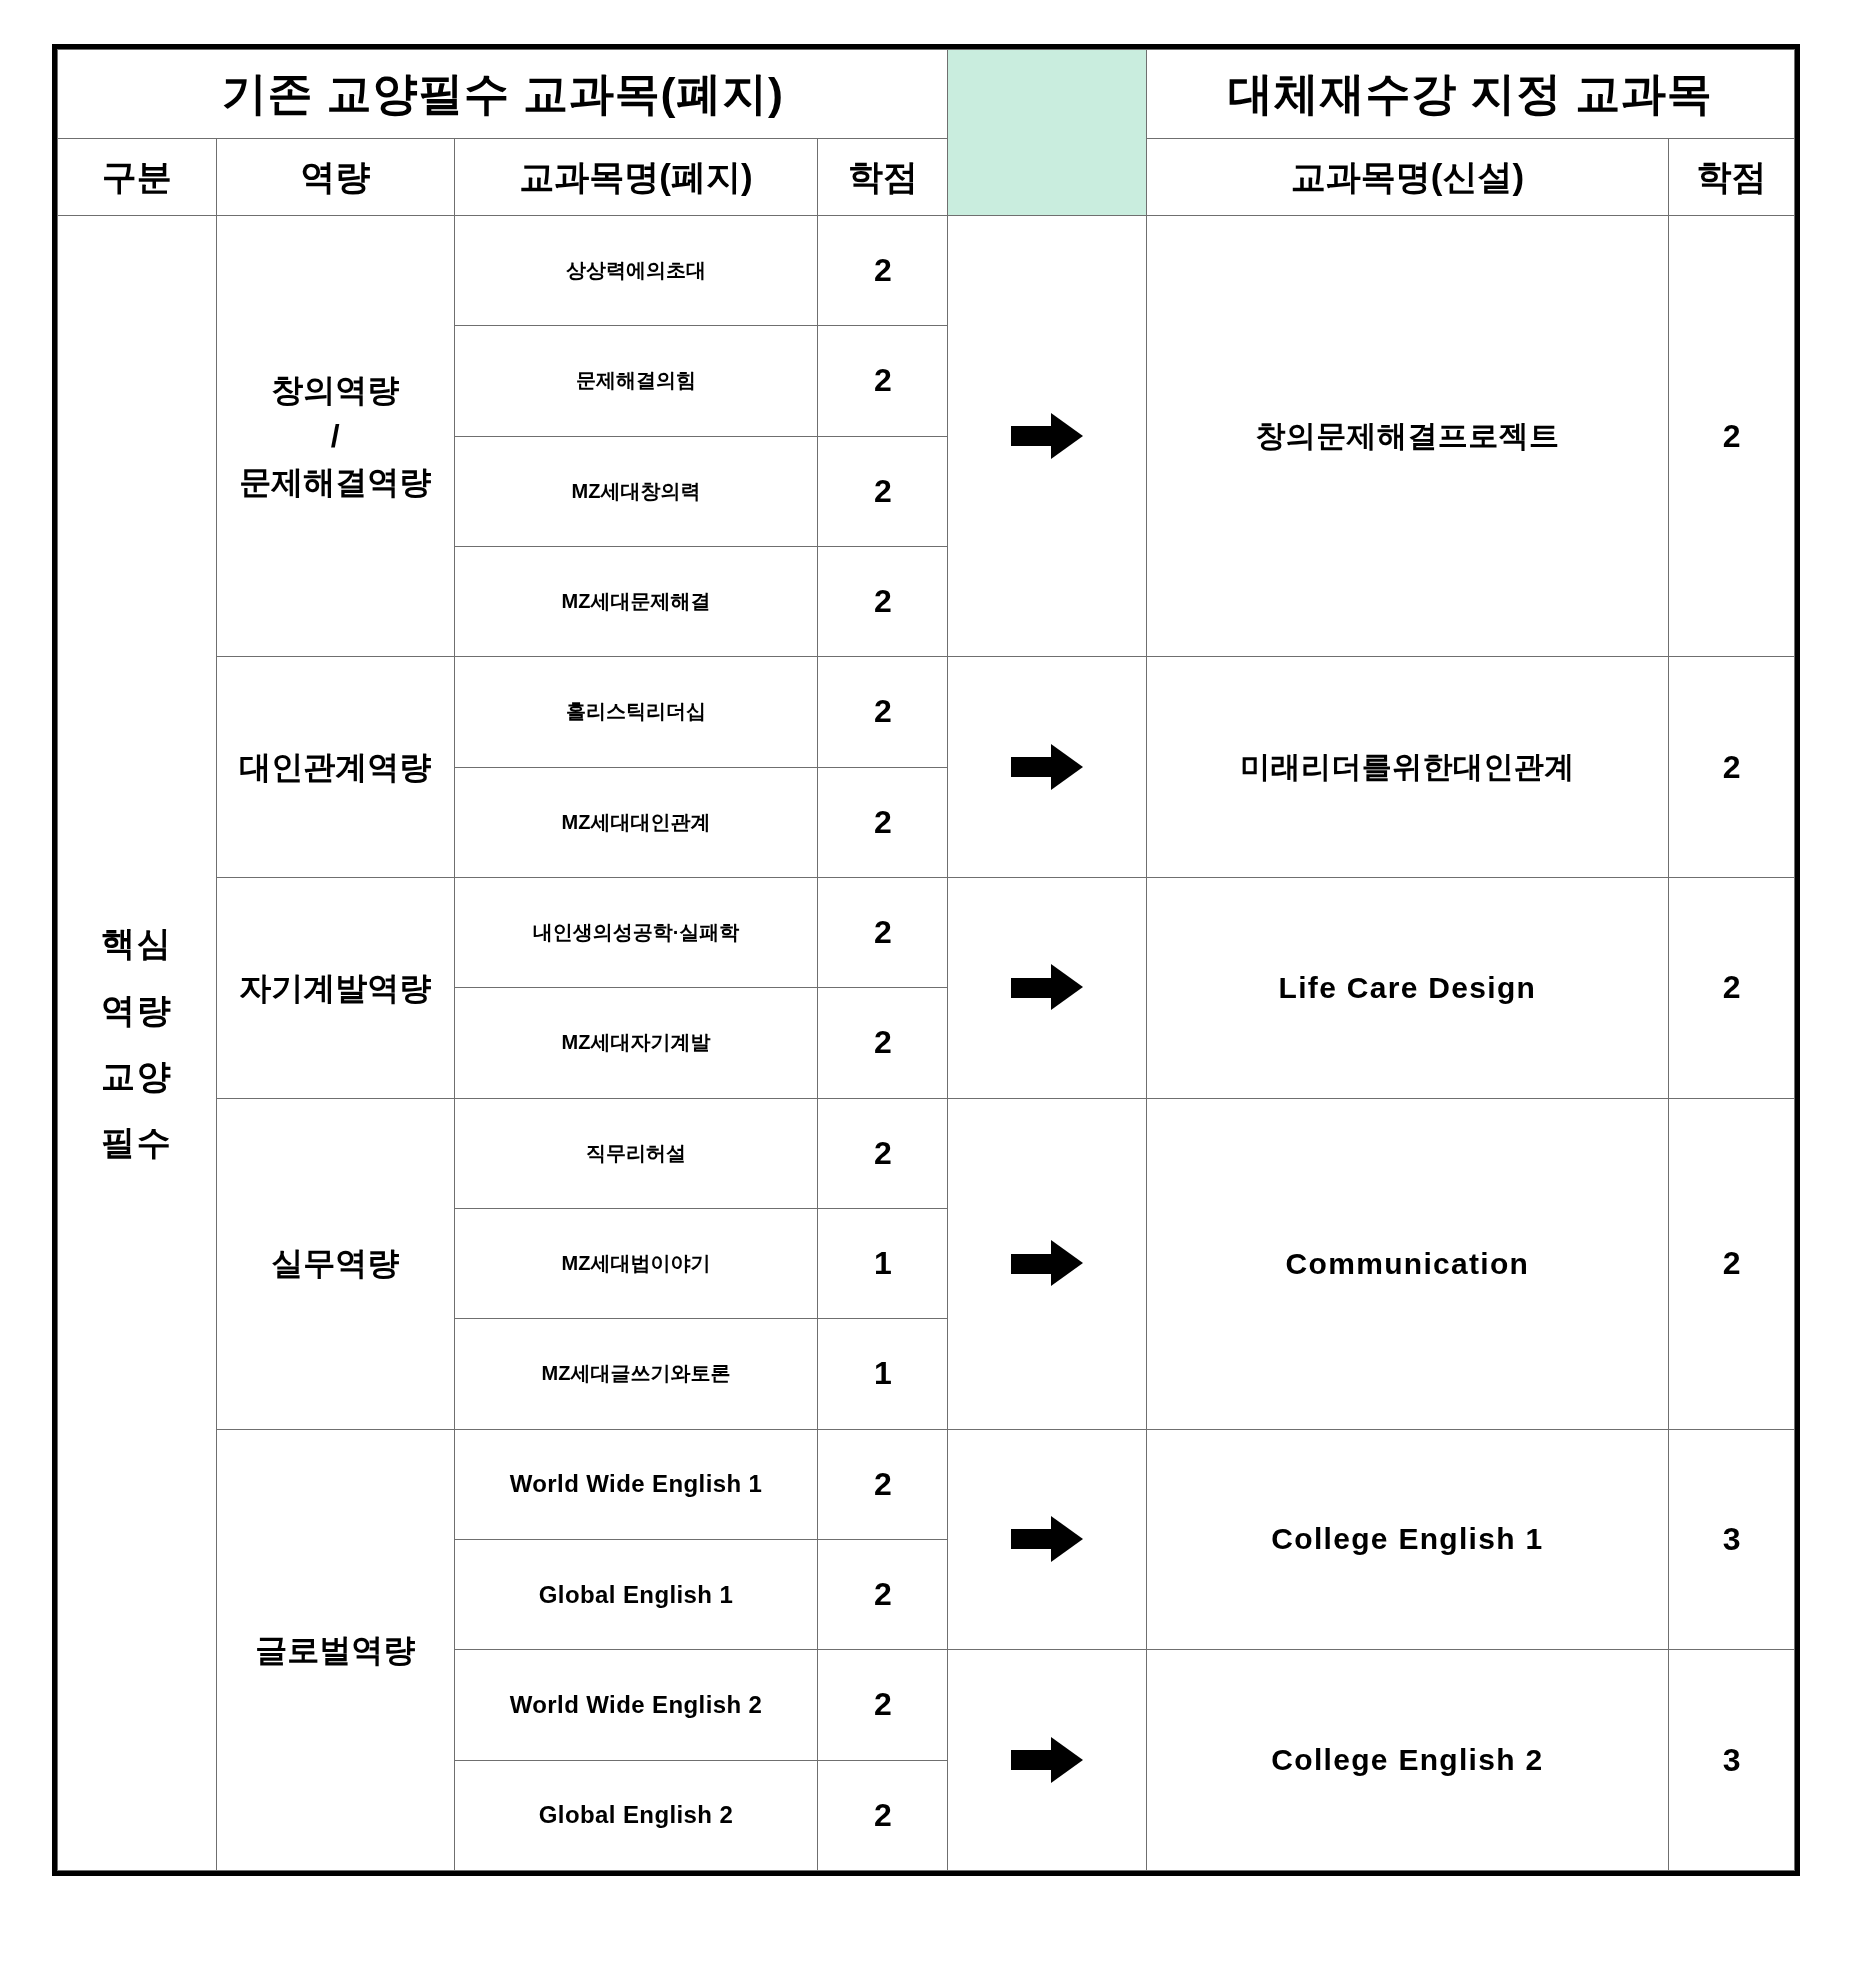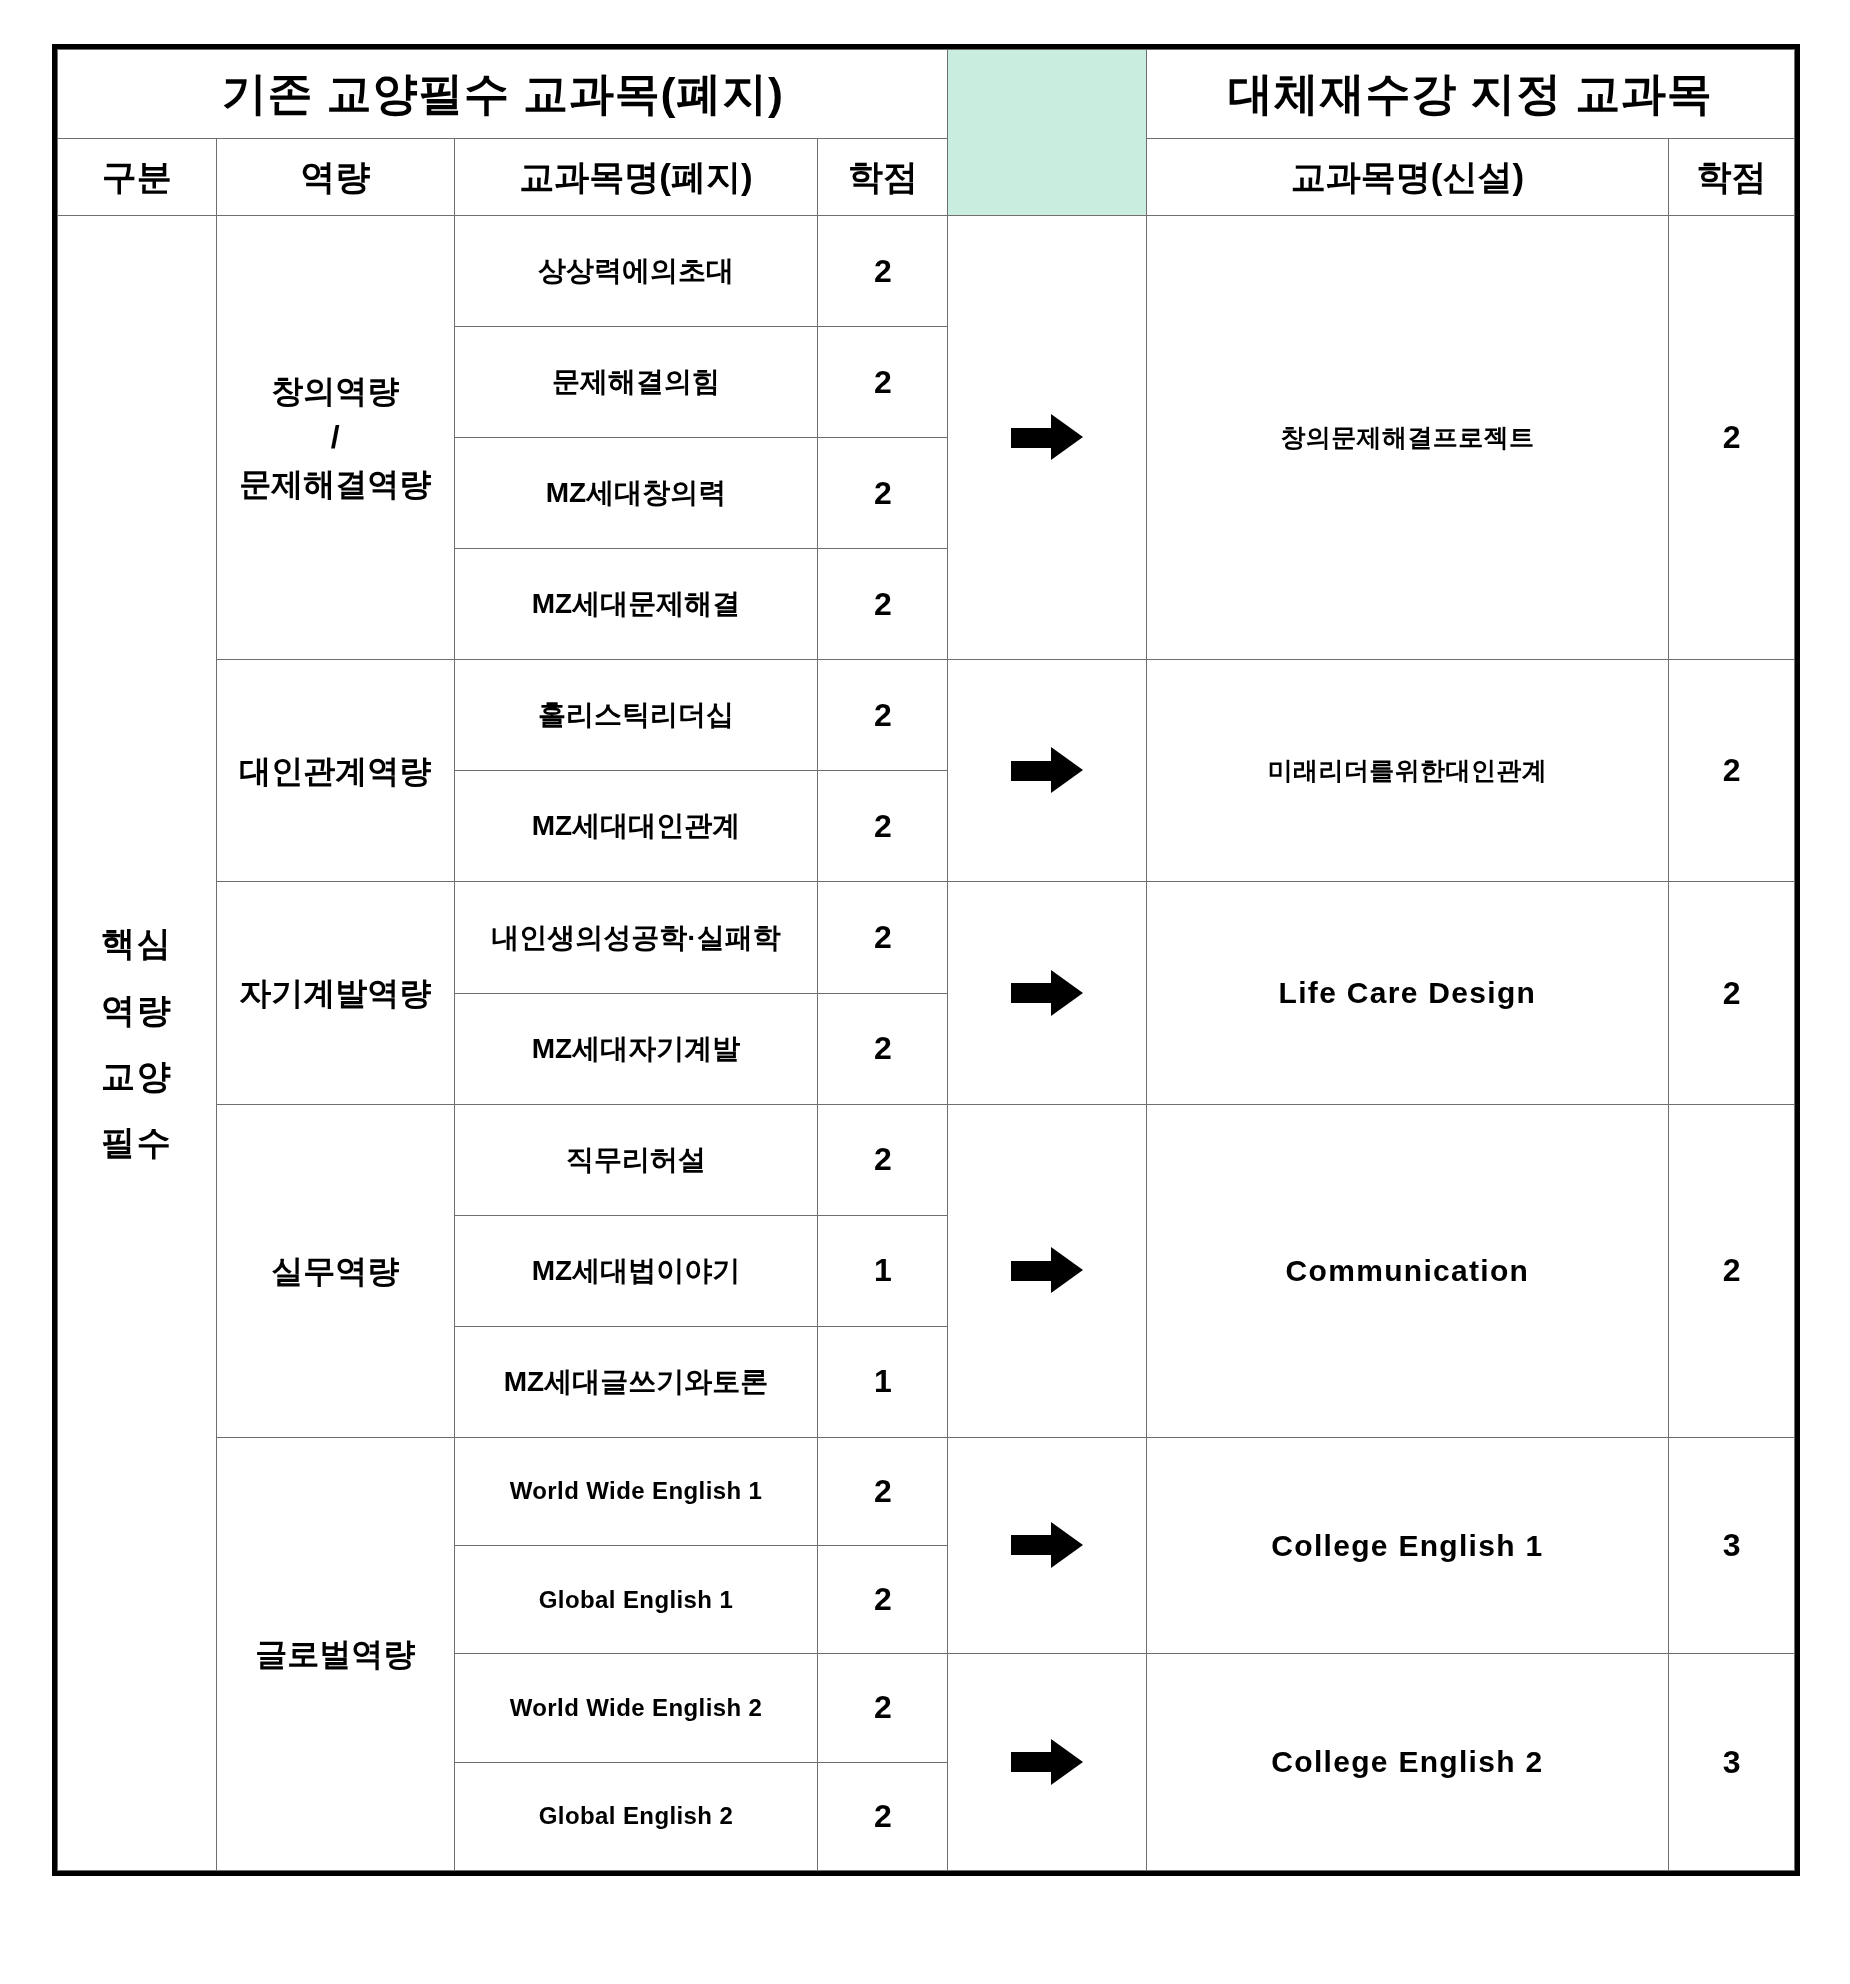--- a/index.html
+++ b/index.html
@@ -90,40 +90,40 @@
   td.gubun {
     font-size: 34px;
     line-height: 1.95;
     letter-spacing: 1.7px;
   }
   td.yeok {
     font-size: 32px;
     line-height: 1.45;
   }
   td.old-name {
-    font-size: 28px;
+    font-size: 20px;
     letter-spacing: 0px;
   }
   td.old-name.eng {
     font-size: 24px;
     letter-spacing: 0.4px;
   }
   td.cred {
     font-size: 32px;
   }
   td.arrow-cell {
     border-left: 1.7px solid #6f6f6f;
     border-right: 1.7px solid #6f6f6f;
     border-top: 1.7px solid #6f6f6f;
     border-bottom: 1.7px solid #6f6f6f;
     text-align: right;
     padding-right: 22px;
   }
   td.new-name {
-    font-size: 25px;
+    font-size: 30px;
     letter-spacing: 0.4px;
   }
   td.new-name.eng {
     font-size: 30px;
     letter-spacing: 1.3px;
   }
   td.new-cred {
     font-size: 32px;
   }
 

